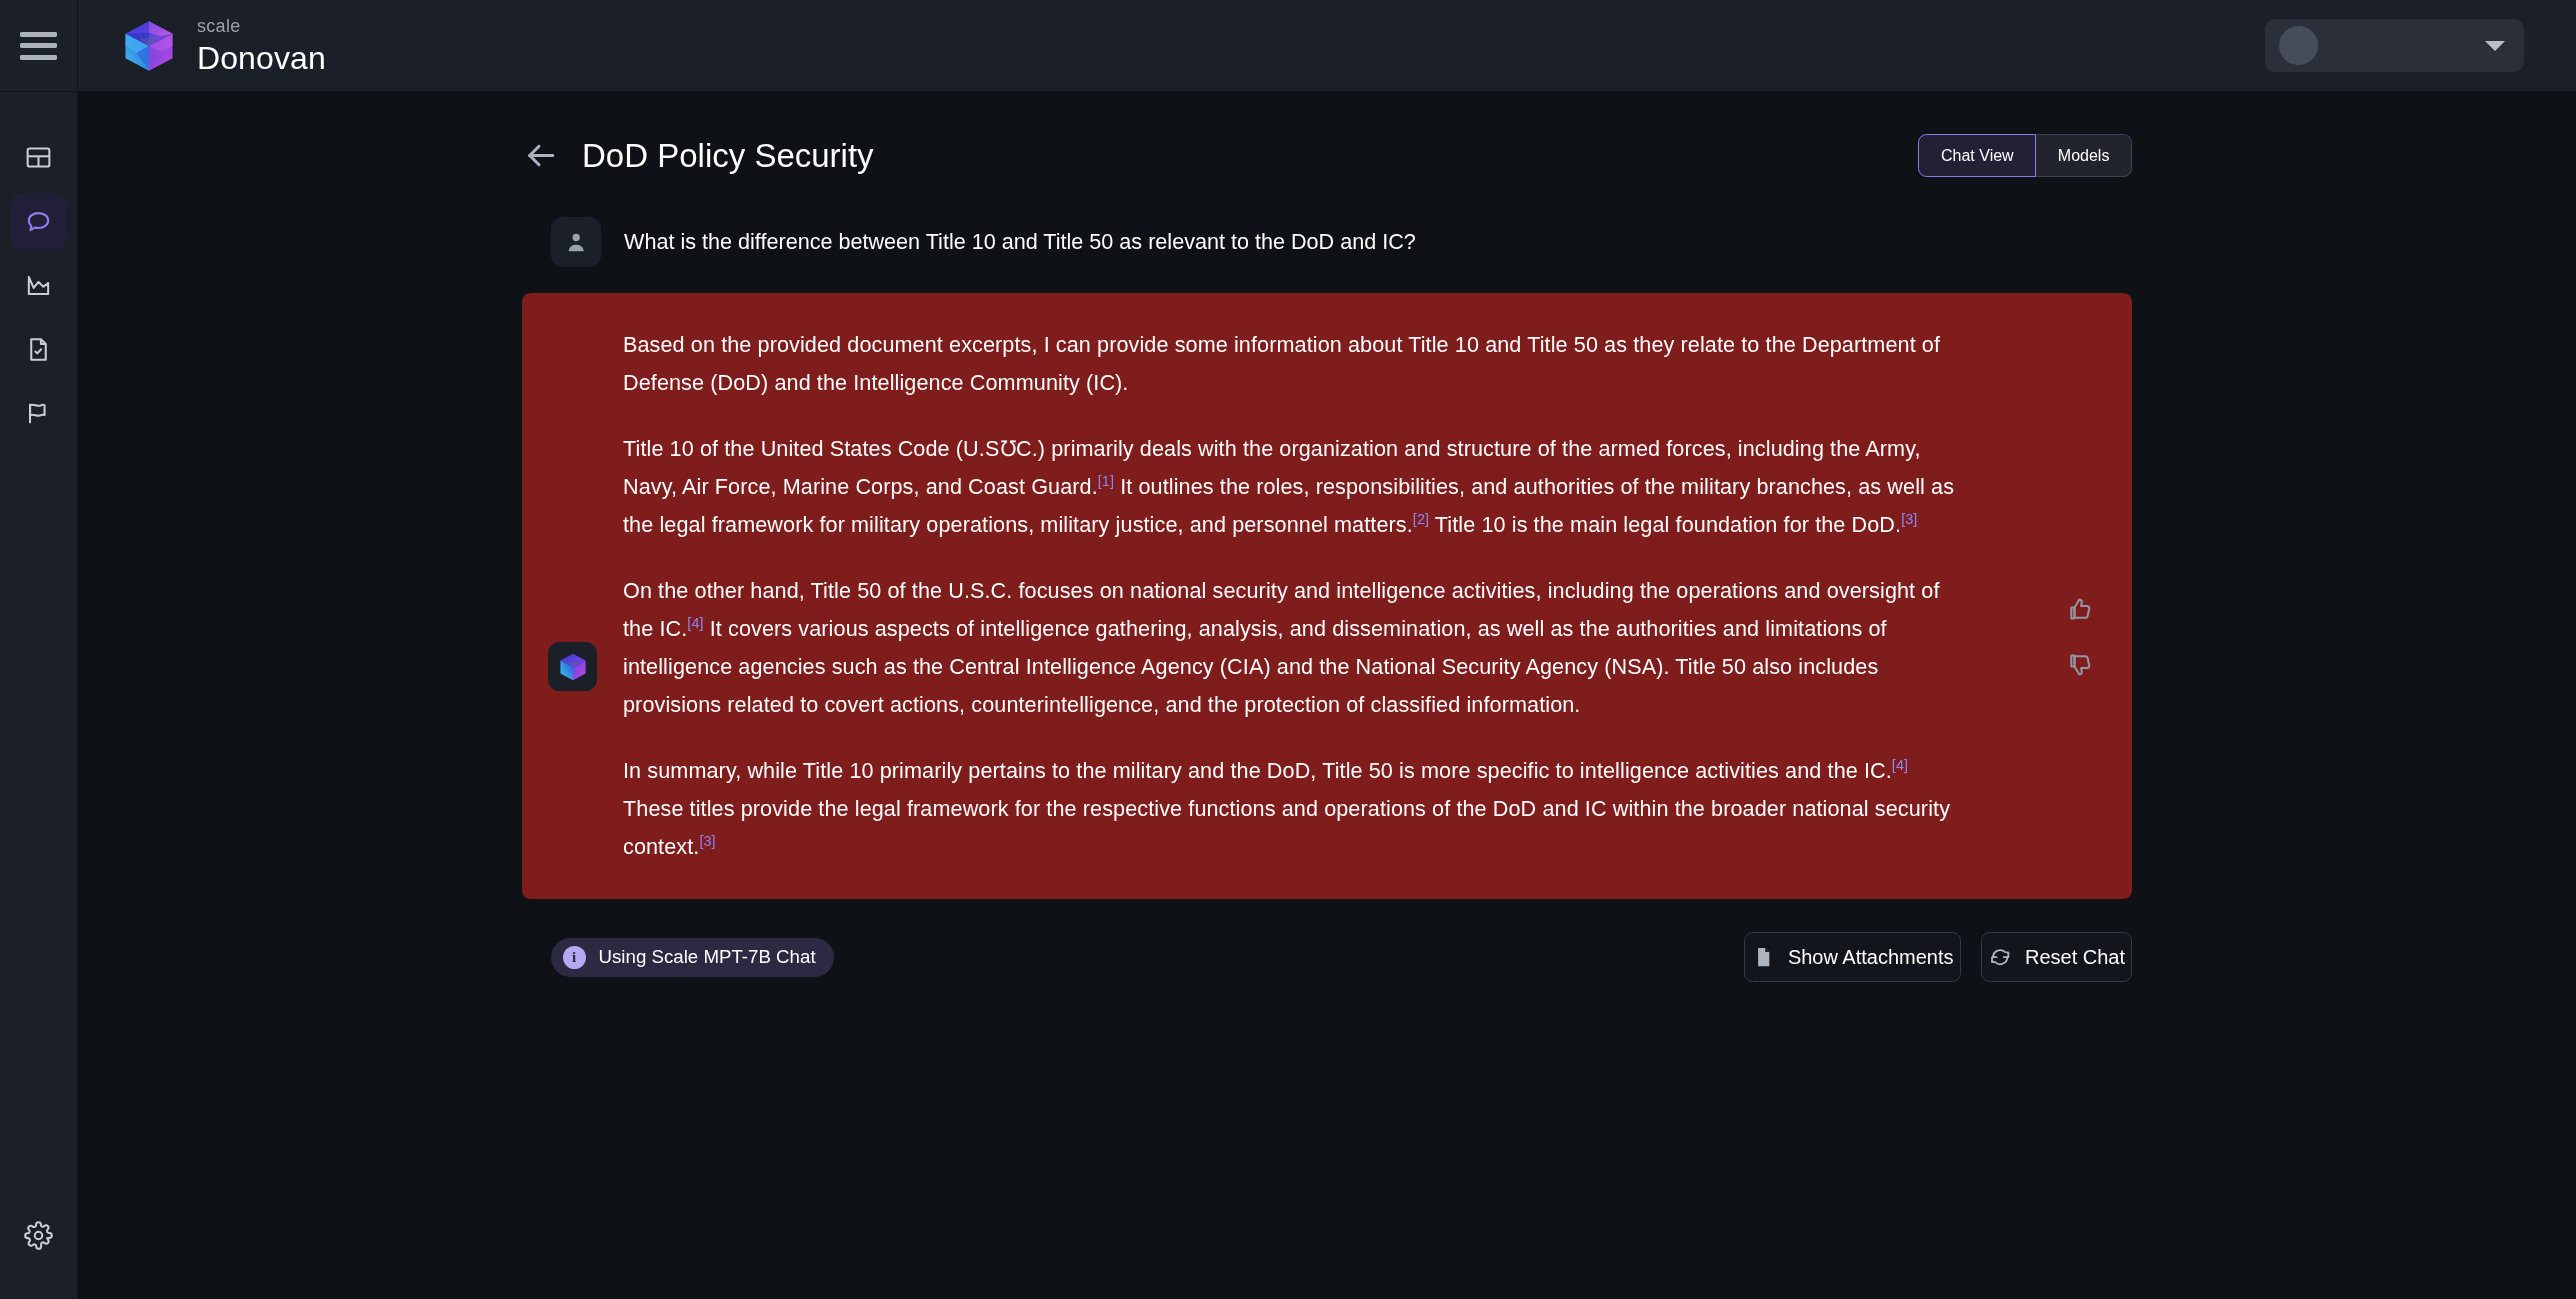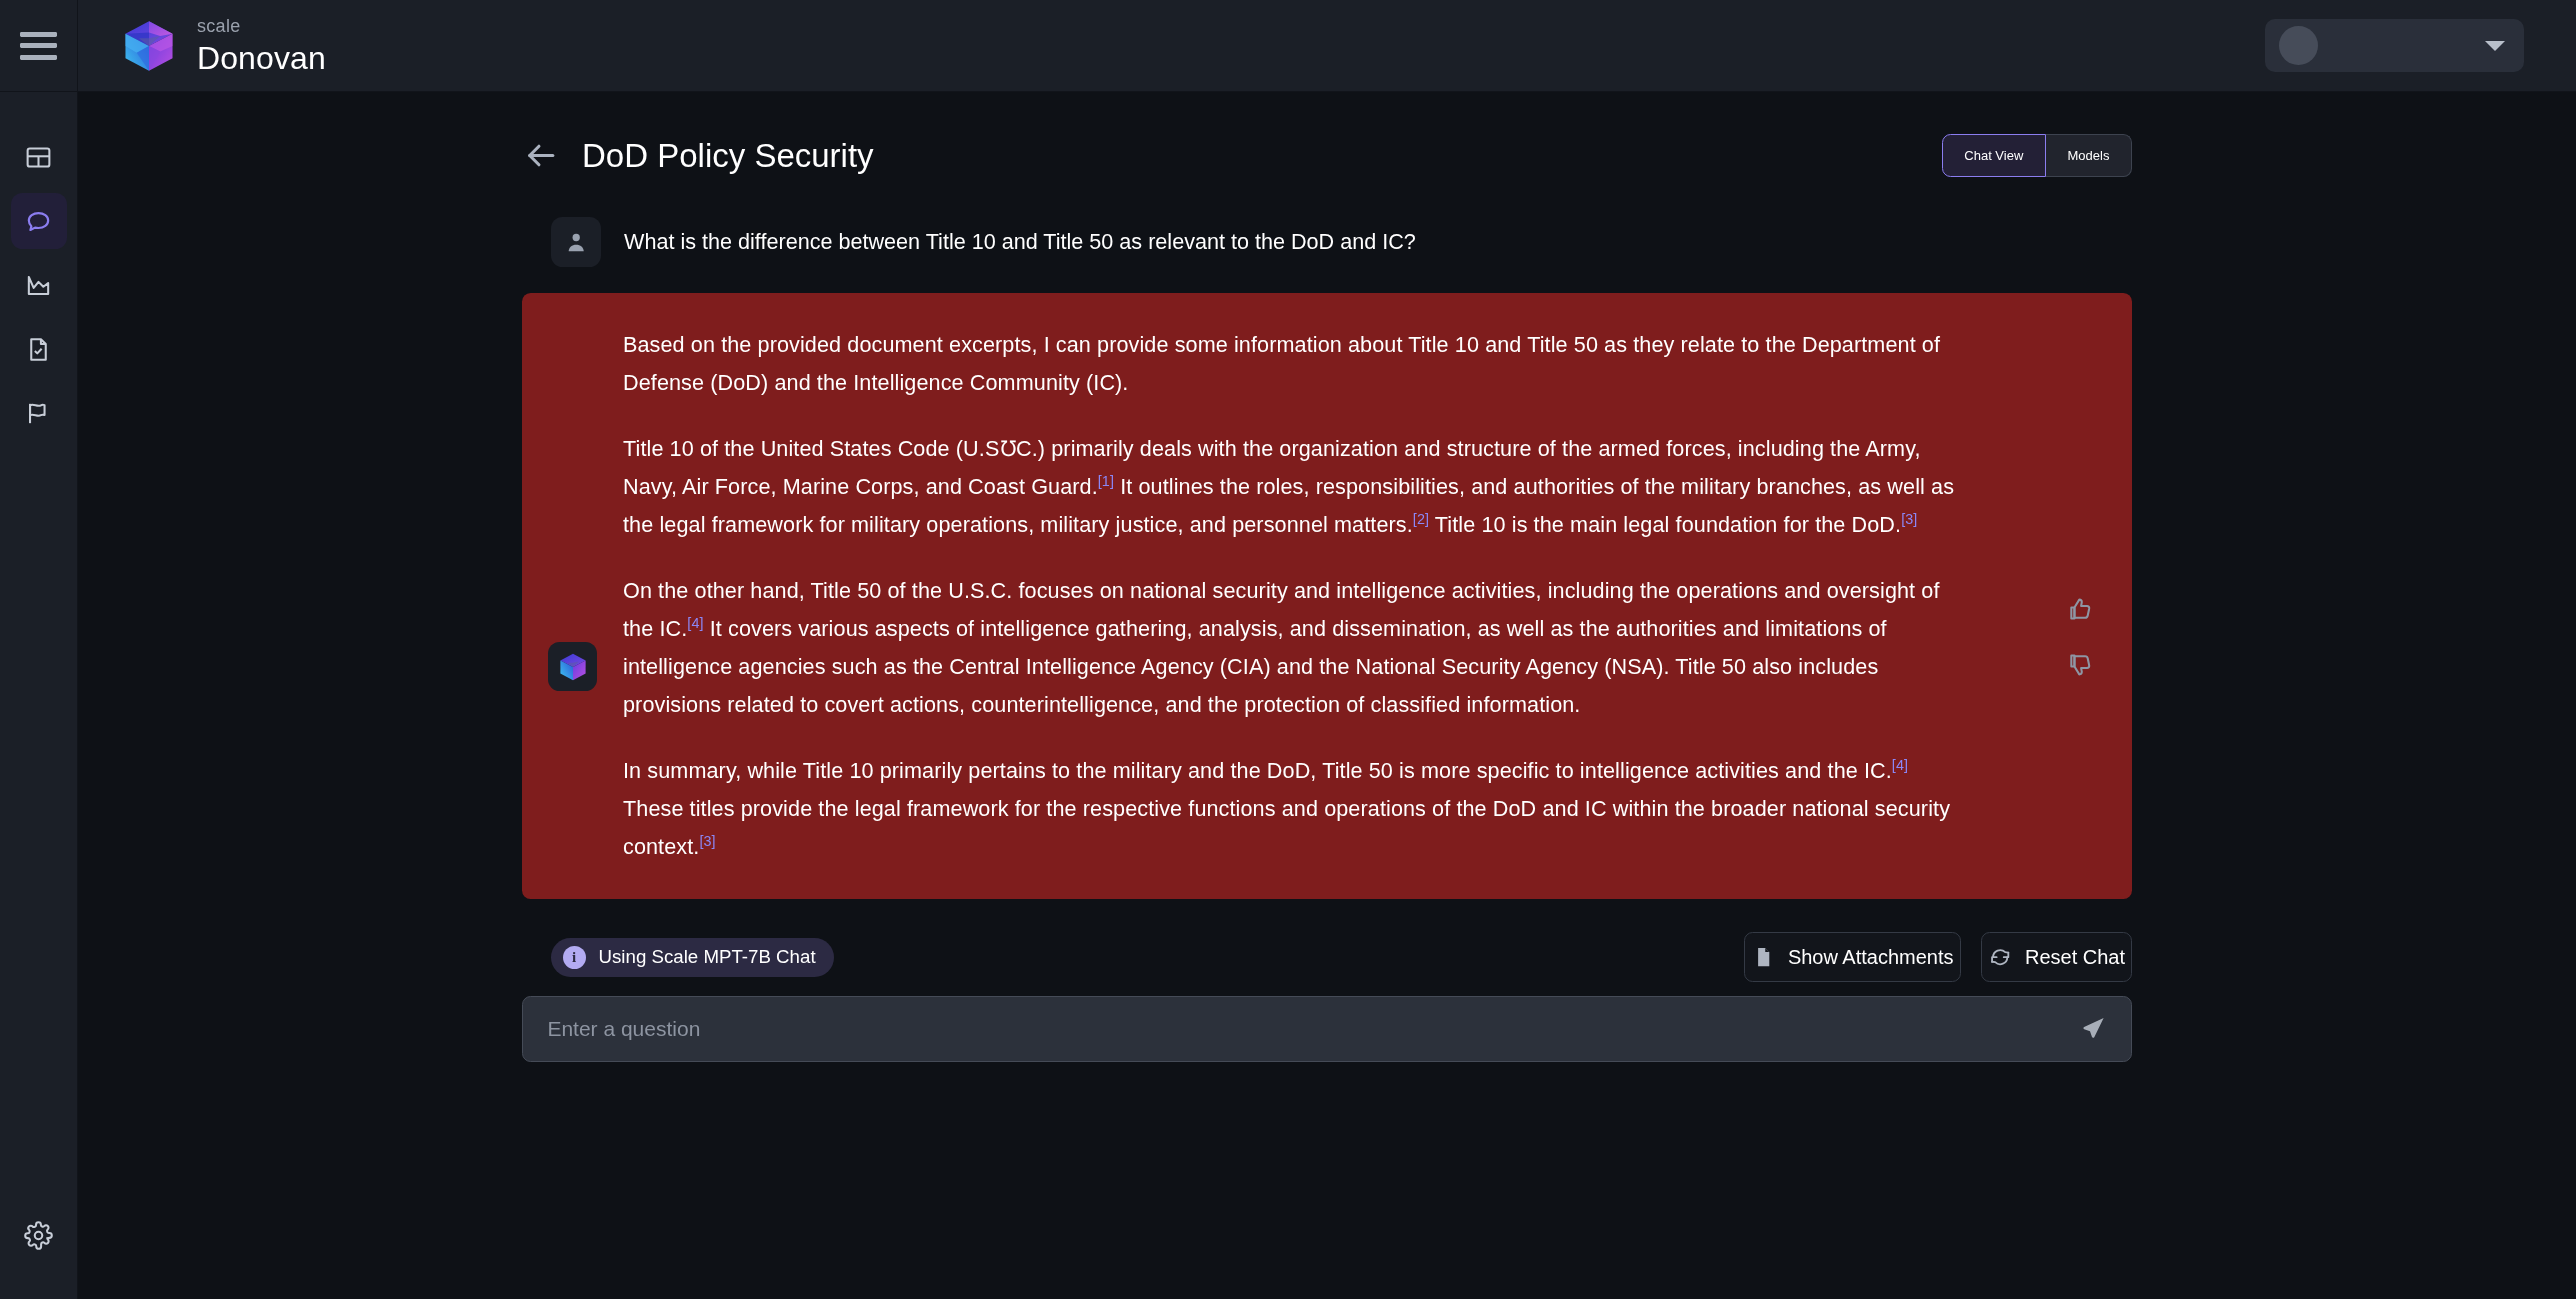--- a/index.html
+++ b/index.html
@@ -81,21 +81,21 @@
   }
   .back-arrow { width: 37px; height: 37px; cursor: pointer; flex-shrink: 0; }
   .page-title {
     font-size: 33px; color: #ffffff; margin-left: 23px; white-space: nowrap;
   }
   .header-spacer { flex: 1; }
   .seg-group { display: flex; }
   .seg-btn {
     height: 43px; padding: 0 21.6px;
     display: flex; align-items: center; justify-content: center;
-    font-size: 13px; color: #ffffff; cursor: pointer;
+    font-size: 16px; color: #ffffff; cursor: pointer;
     background: #21242d; border: 1.4px solid #3d434f;
   }
   .seg-btn.first { border-radius: 8.6px 0 0 8.6px; }
   .seg-btn.last  { border-radius: 0 8.6px 8.6px 0; border-left: none; }
   .seg-btn.selected {
     background: #232036; border-color: #8b7df0; position: relative; z-index: 2;
   }
 
   
   .chat-area {
@@ -379,24 +379,18 @@
           <svg viewBox="0 0 24 24" fill="none" stroke="#aeb5c1" stroke-width="1.8" stroke-linecap="round" stroke-linejoin="round">
             <path d="M20 7.5V12h-4.5"></path>
             <path d="M4 16.5V12h4.5"></path>
             <path d="M19 12a7 7 0 0 1-11.9 4.9L4 16.5"></path>
             <path d="M5 12a7 7 0 0 1 11.9-4.9L20 7.5"></path>
           </svg>
           <span>Reset Chat</span>
         </div>
       </div>
 
-      <div class="input-wrap">
-        <input class="question-input" type="text" placeholder="Enter a question" style="">
-        <svg class="send-btn" viewBox="0 0 24 24" fill="#b6bcc7">
-          <path d="M20.5 3.2L4.9 10.4c-.8.4-.7 1.5.1 1.8l4.6 1.6 1.6 4.6c.3.8 1.4.9 1.8.1L20.5 3.2z" opacity=".9"></path>
-        </svg>
-      </div>
 
 
     </div>
   </div>
 </div>
 
 
 </body></html>

